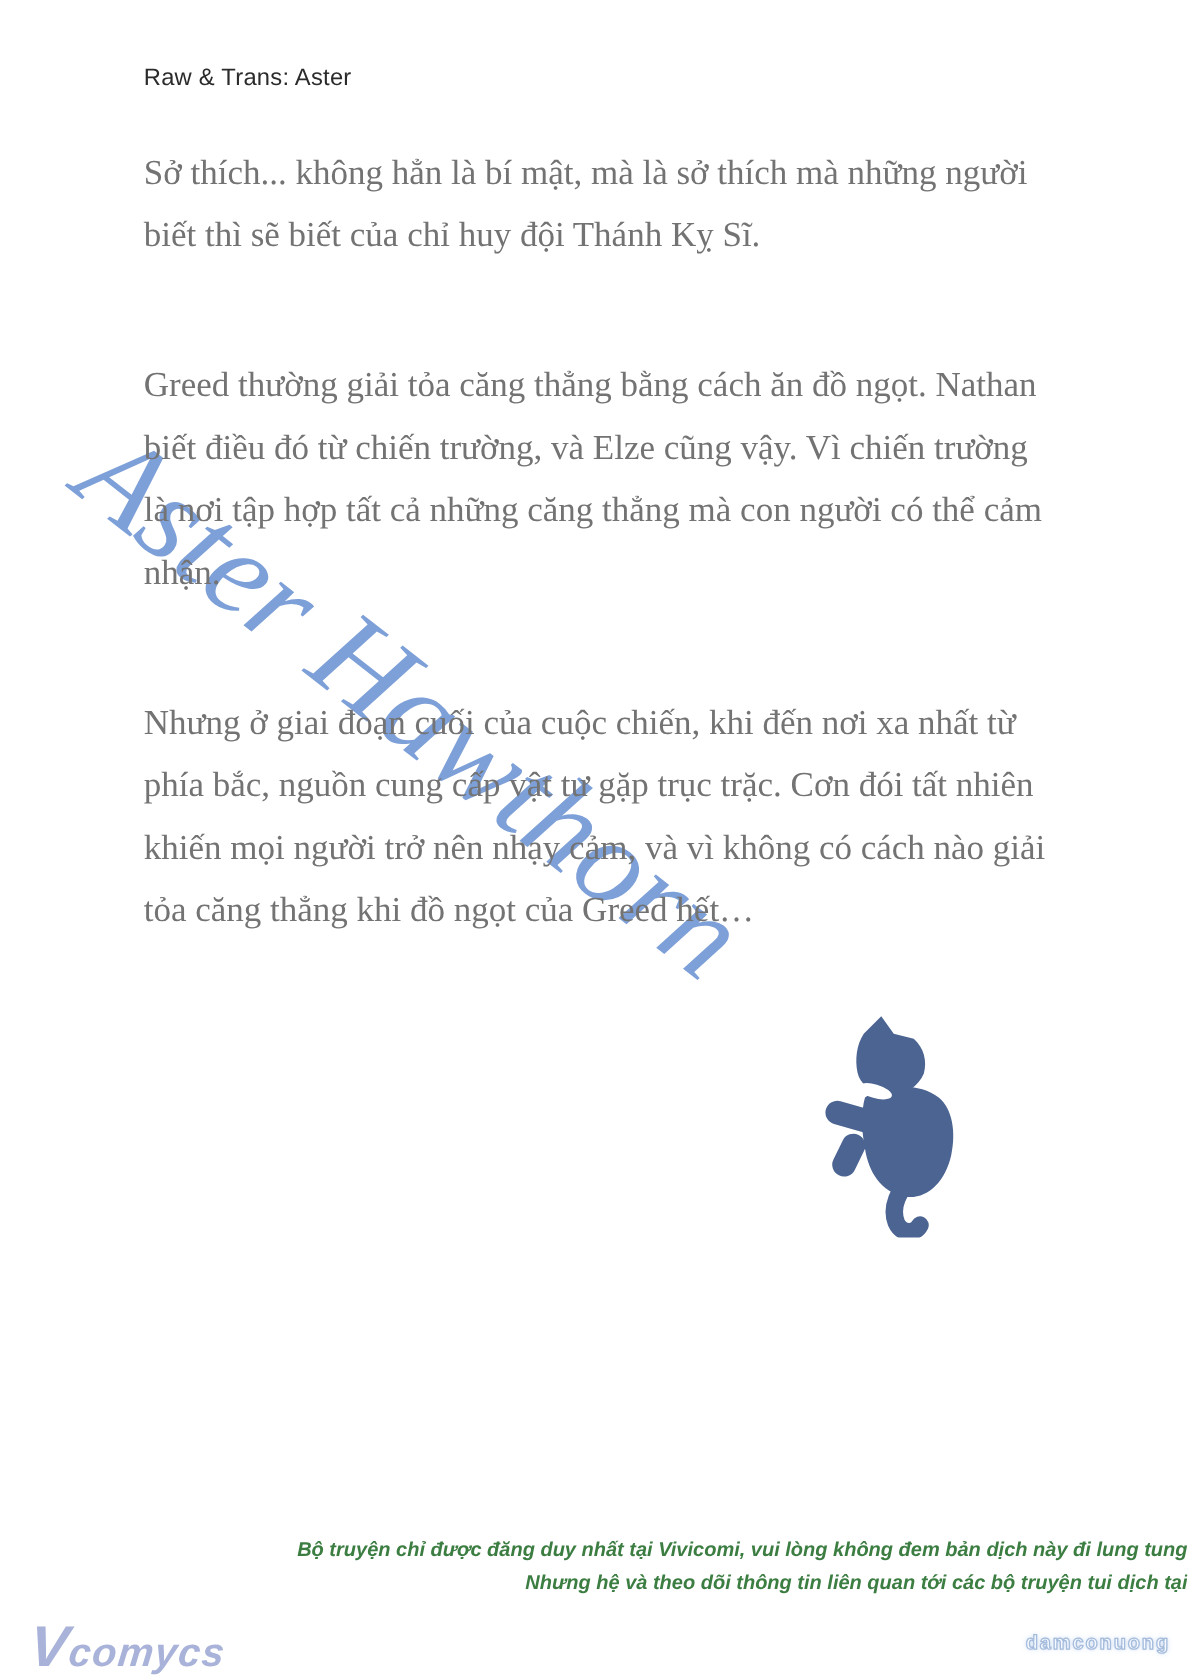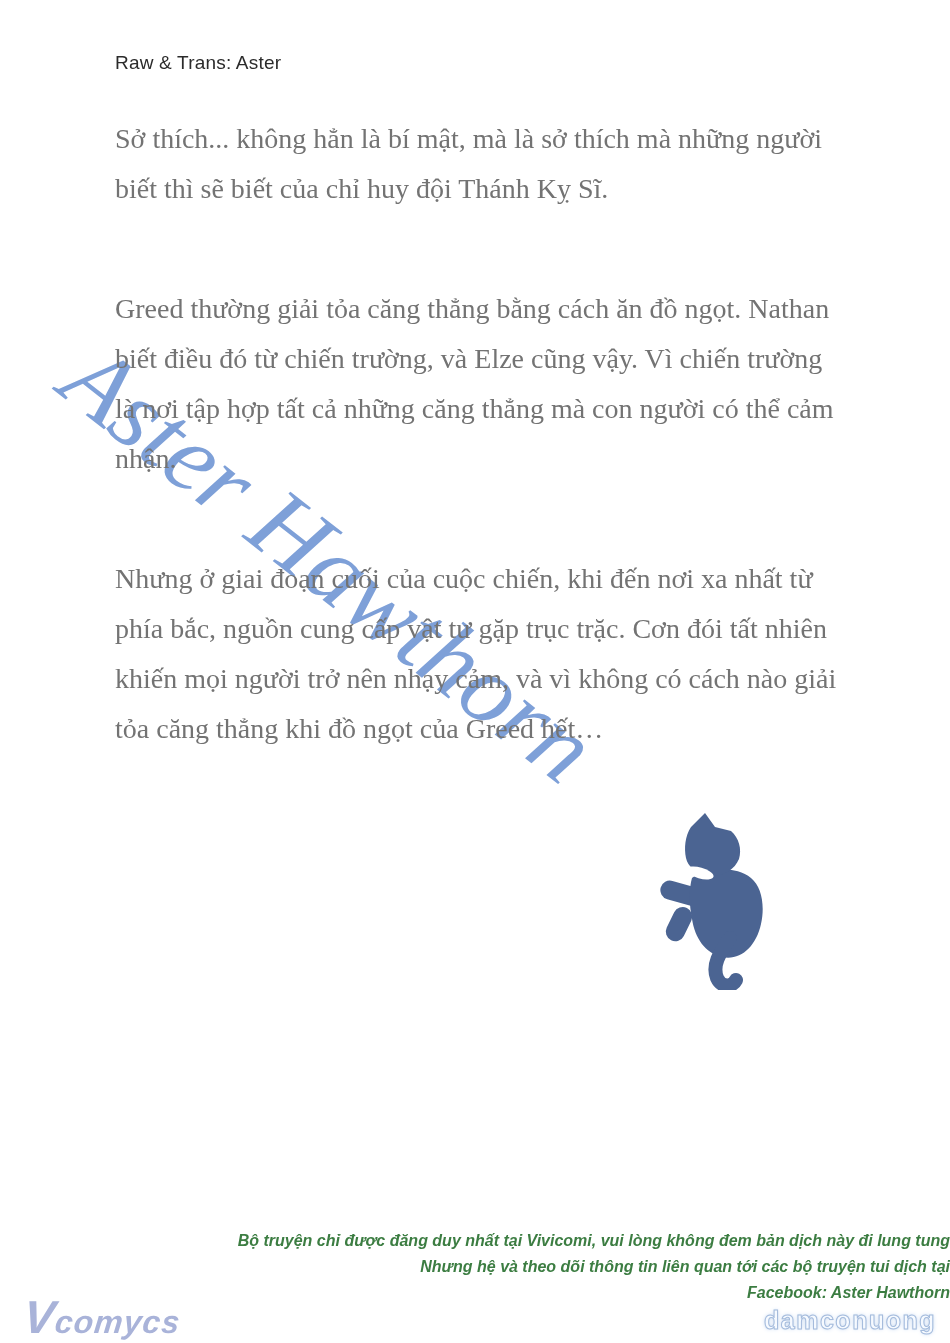--- a/index.html
+++ b/index.html
@@ -43,21 +43,21 @@
     position:absolute; left:24px; top:1290px; z-index:3;
     font-family:"Liberation Sans", sans-serif;
     font-style:italic; font-weight:bold;
     font-size:32px; color:#a9b3d9; letter-spacing:1px;
     transform:skewX(-6deg); display:block;
   }
   .logo-left::first-letter { font-size:46px; }
   .logo-right {
     position:absolute; right:14px; top:1306px; z-index:3;
     font-family:"Liberation Sans", sans-serif; font-weight:bold;
-    font-size:25px; letter-spacing:1.5px;
+    font-size:16px; letter-spacing:1.5px;
     color:#f6faff;
     -webkit-text-stroke:1px #a4bbdc;
     text-shadow:0 0 2px #c3d4ec, 0 0 5px #cdddf2;
   }
 </style>
 </head>
 <body>
 
 <div class="page">
 
@@ -84,20 +84,19 @@
 
   <div class="content">
     <p>Sở thích... không hẳn là bí mật, mà là sở thích mà những người biết thì sẽ biết của chỉ huy đội Thánh Kỵ Sĩ.</p>
     <p>Greed thường giải tỏa căng thẳng bằng cách ăn đồ ngọt. Nathan biết điều đó từ chiến trường, và Elze cũng vậy. Vì chiến trường là nơi tập hợp tất cả những căng thẳng mà con người có thể cảm nhận.</p>
     <p>Nhưng ở giai đoạn cuối của cuộc chiến, khi đến nơi xa nhất từ phía bắc, nguồn cung cấp vật tư gặp trục trặc. Cơn đói tất nhiên khiến mọi người trở nên nhạy cảm, và vì không có cách nào giải tỏa căng thẳng khi đồ ngọt của Greed hết…</p>
   </div>
 
   <div class="footer">
     <div>Bộ truyện chỉ được đăng duy nhất tại Vivicomi, vui lòng không đem bản dịch này đi lung tung</div>
     <div>Nhưng hệ và theo dõi thông tin liên quan tới các bộ truyện tui dịch tại</div>
-    <div>Facebook: Aster Hawthorn</div>
   </div>
 
   <span class="logo-left">Vcomycs</span>
 
   <span class="logo-right">damconuong</span>
 
 </div>
 
 </body></html>

